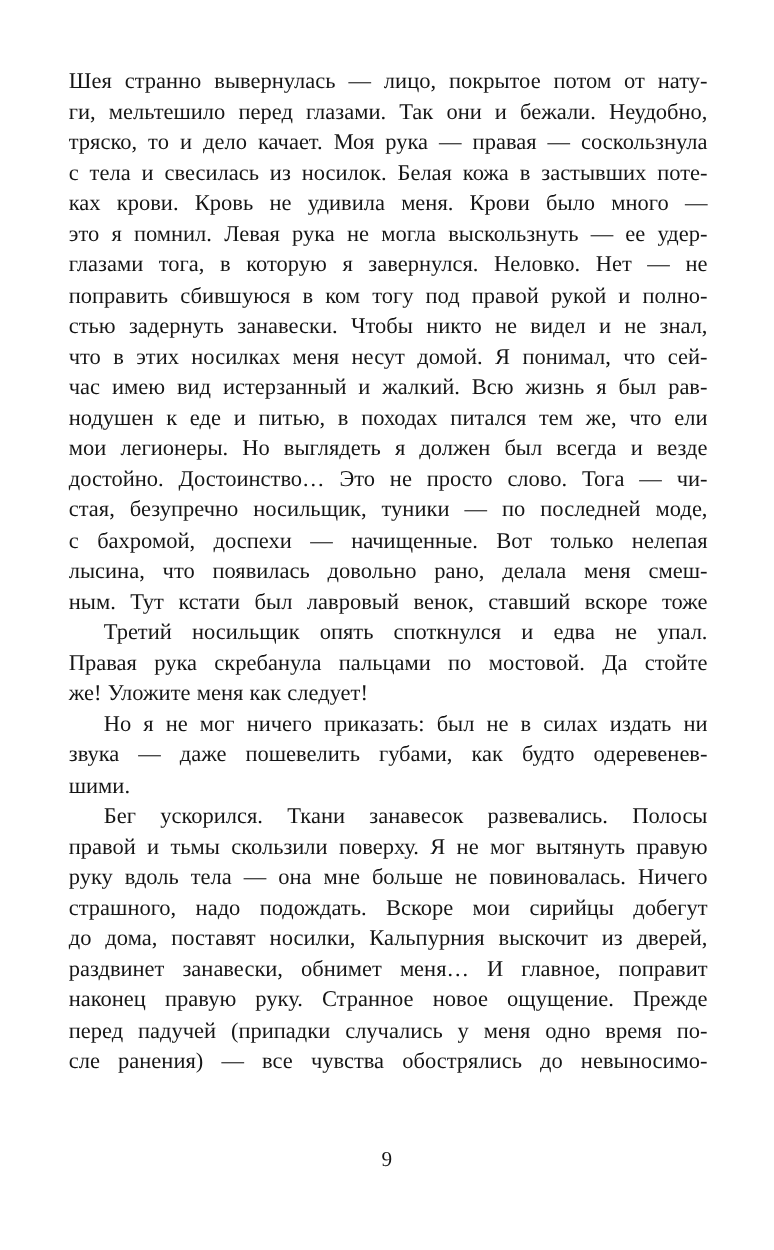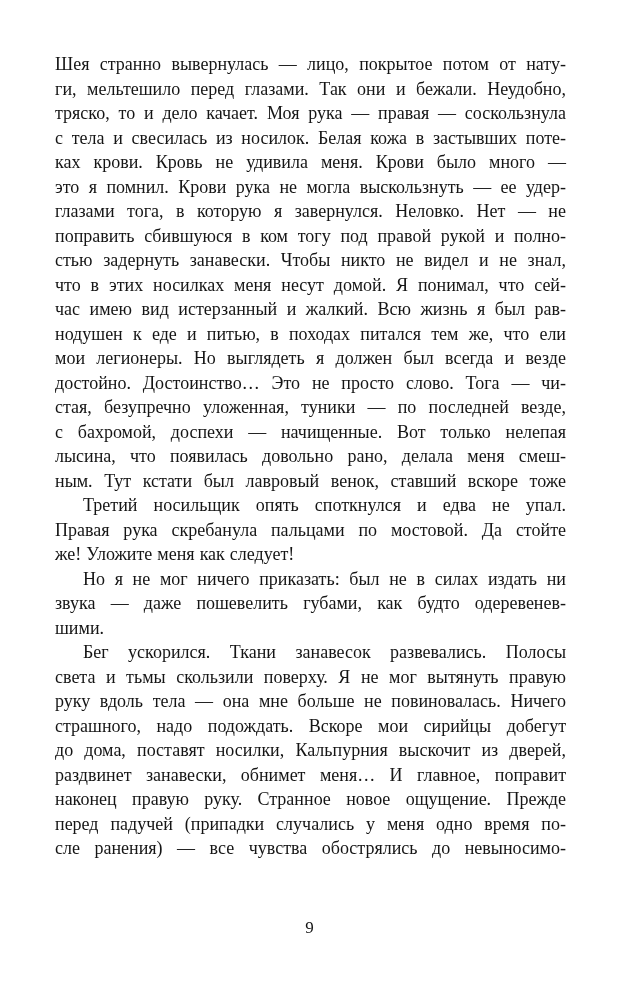--- a/index.html
+++ b/index.html
@@ -55,47 +55,47 @@
 <body>
 
 <div class="book-page">
   <div class="text-block">
       <div class="para">
         <div class="line">Шея странно вывернулась — лицо, покрытое потом от нату-</div>
         <div class="line">ги, мельтешило перед глазами. Так они и бежали. Неудобно,</div>
         <div class="line">тряско, то и дело качает. Моя рука — правая — соскользнула</div>
         <div class="line">с тела и свесилась из носилок. Белая кожа в застывших поте-</div>
         <div class="line">ках крови. Кровь не удивила меня. Крови было много —</div>
-        <div class="line">это я помнил. Крови рука не могла выскользнуть — ее удер-</div>
+        <div class="line">это я помнил. Левая рука не могла выскользнуть — ее удер-</div>
         <div class="line">глазами тога, в которую я завернулся. Неловко. Нет — не</div>
         <div class="line">поправить сбившуюся в ком тогу под правой рукой и полно-</div>
         <div class="line">стью задернуть занавески. Чтобы никто не видел и не знал,</div>
         <div class="line">что в этих носилках меня несут домой. Я понимал, что сей-</div>
         <div class="line">час имею вид истерзанный и жалкий. Всю жизнь я был рав-</div>
         <div class="line">нодушен к еде и питью, в походах питался тем же, что ели</div>
         <div class="line">мои легионеры. Но выглядеть я должен был всегда и везде</div>
         <div class="line">достойно. Достоинство… Это не просто слово. Тога — чи-</div>
-        <div class="line">стая, безупречно уложенная, туники — по последней везде,</div>
+        <div class="line">стая, безупречно носильщик, туники — по последней моде,</div>
         <div class="line">с бахромой, доспехи — начищенные. Вот только нелепая</div>
         <div class="line">лысина, что появилась довольно рано, делала меня смеш-</div>
         <div class="line">ным. Тут кстати был лавровый венок, ставший вскоре тоже</div>
       </div>
       <div class="para indent">
         <div class="line">Третий носильщик опять споткнулся и едва не упал.</div>
         <div class="line">Правая рука скребанула пальцами по мостовой. Да стойте</div>
         <div class="line last">же! Уложите меня как следует!</div>
       </div>
       <div class="para indent">
         <div class="line">Но я не мог ничего приказать: был не в силах издать ни</div>
         <div class="line">звука — даже пошевелить губами, как будто одеревенев-</div>
         <div class="line last">шими.</div>
       </div>
       <div class="para indent">
         <div class="line">Бег ускорился. Ткани занавесок развевались. Полосы</div>
-        <div class="line">света и тьмы скользили поверху. Я не мог вытянуть правую</div>
+        <div class="line">правой и тьмы скользили поверху. Я не мог вытянуть правую</div>
         <div class="line">руку вдоль тела — она мне больше не повиновалась. Ничего</div>
         <div class="line">страшного, надо подождать. Вскоре мои сирийцы добегут</div>
         <div class="line">до дома, поставят носилки, Кальпурния выскочит из дверей,</div>
         <div class="line">раздвинет занавески, обнимет меня… И главное, поправит</div>
         <div class="line">наконец правую руку. Странное новое ощущение. Прежде</div>
         <div class="line">перед падучей (припадки случались у меня одно время по-</div>
         <div class="line">сле ранения) — все чувства обострялись до невыносимо-</div>
       </div>
     </div>
   <div class="page-number">9</div>

